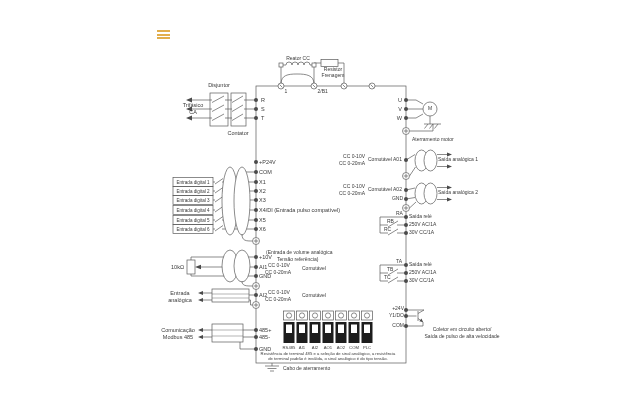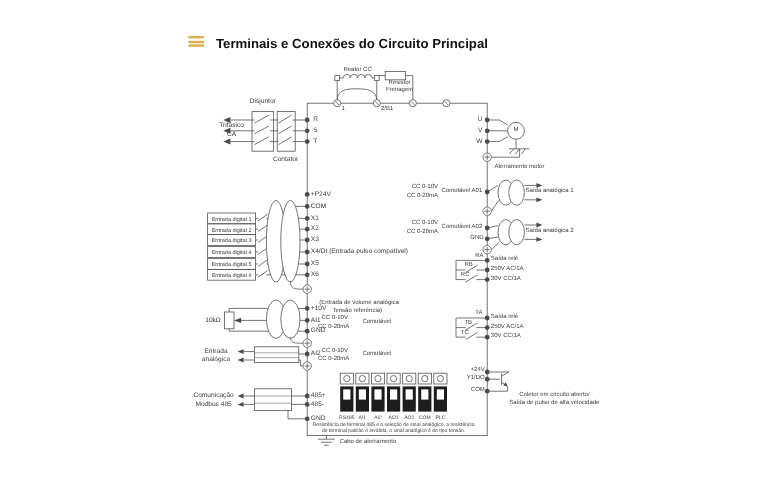--- a/index.html
+++ b/index.html
@@ -16,21 +16,20 @@
 </head>
 <body>
 
 <div class="stage">
 
   <div class="menu">
       <i></i>
       <i></i>
       <i></i>
     </div>
-  <div class="title">Terminais e Conexões do Circuito Principal</div>
 
   <svg class="wires" viewBox="0 0 640 400">
     <g stroke="#5a5a5a" stroke-width="0.7" fill="none">
 
       <rect x="256" y="86" width="150" height="277"></rect>
 
       <path d="M281,86 V65 M314,86 V63 M344,86 V63"></path>
       <path d="M281,65 H286 a3,3 0 0 1 6,0 a3,3 0 0 1 6,0 a3,3 0 0 1 6,0 a3,3 0 0 1 6,0 H314"></path>
       <path d="M281,84 C281,75 288,74 297,74 C306,74 314,75 314,84"></path>
       <path d="M314,63 H321 M338,63 H344"></path>

